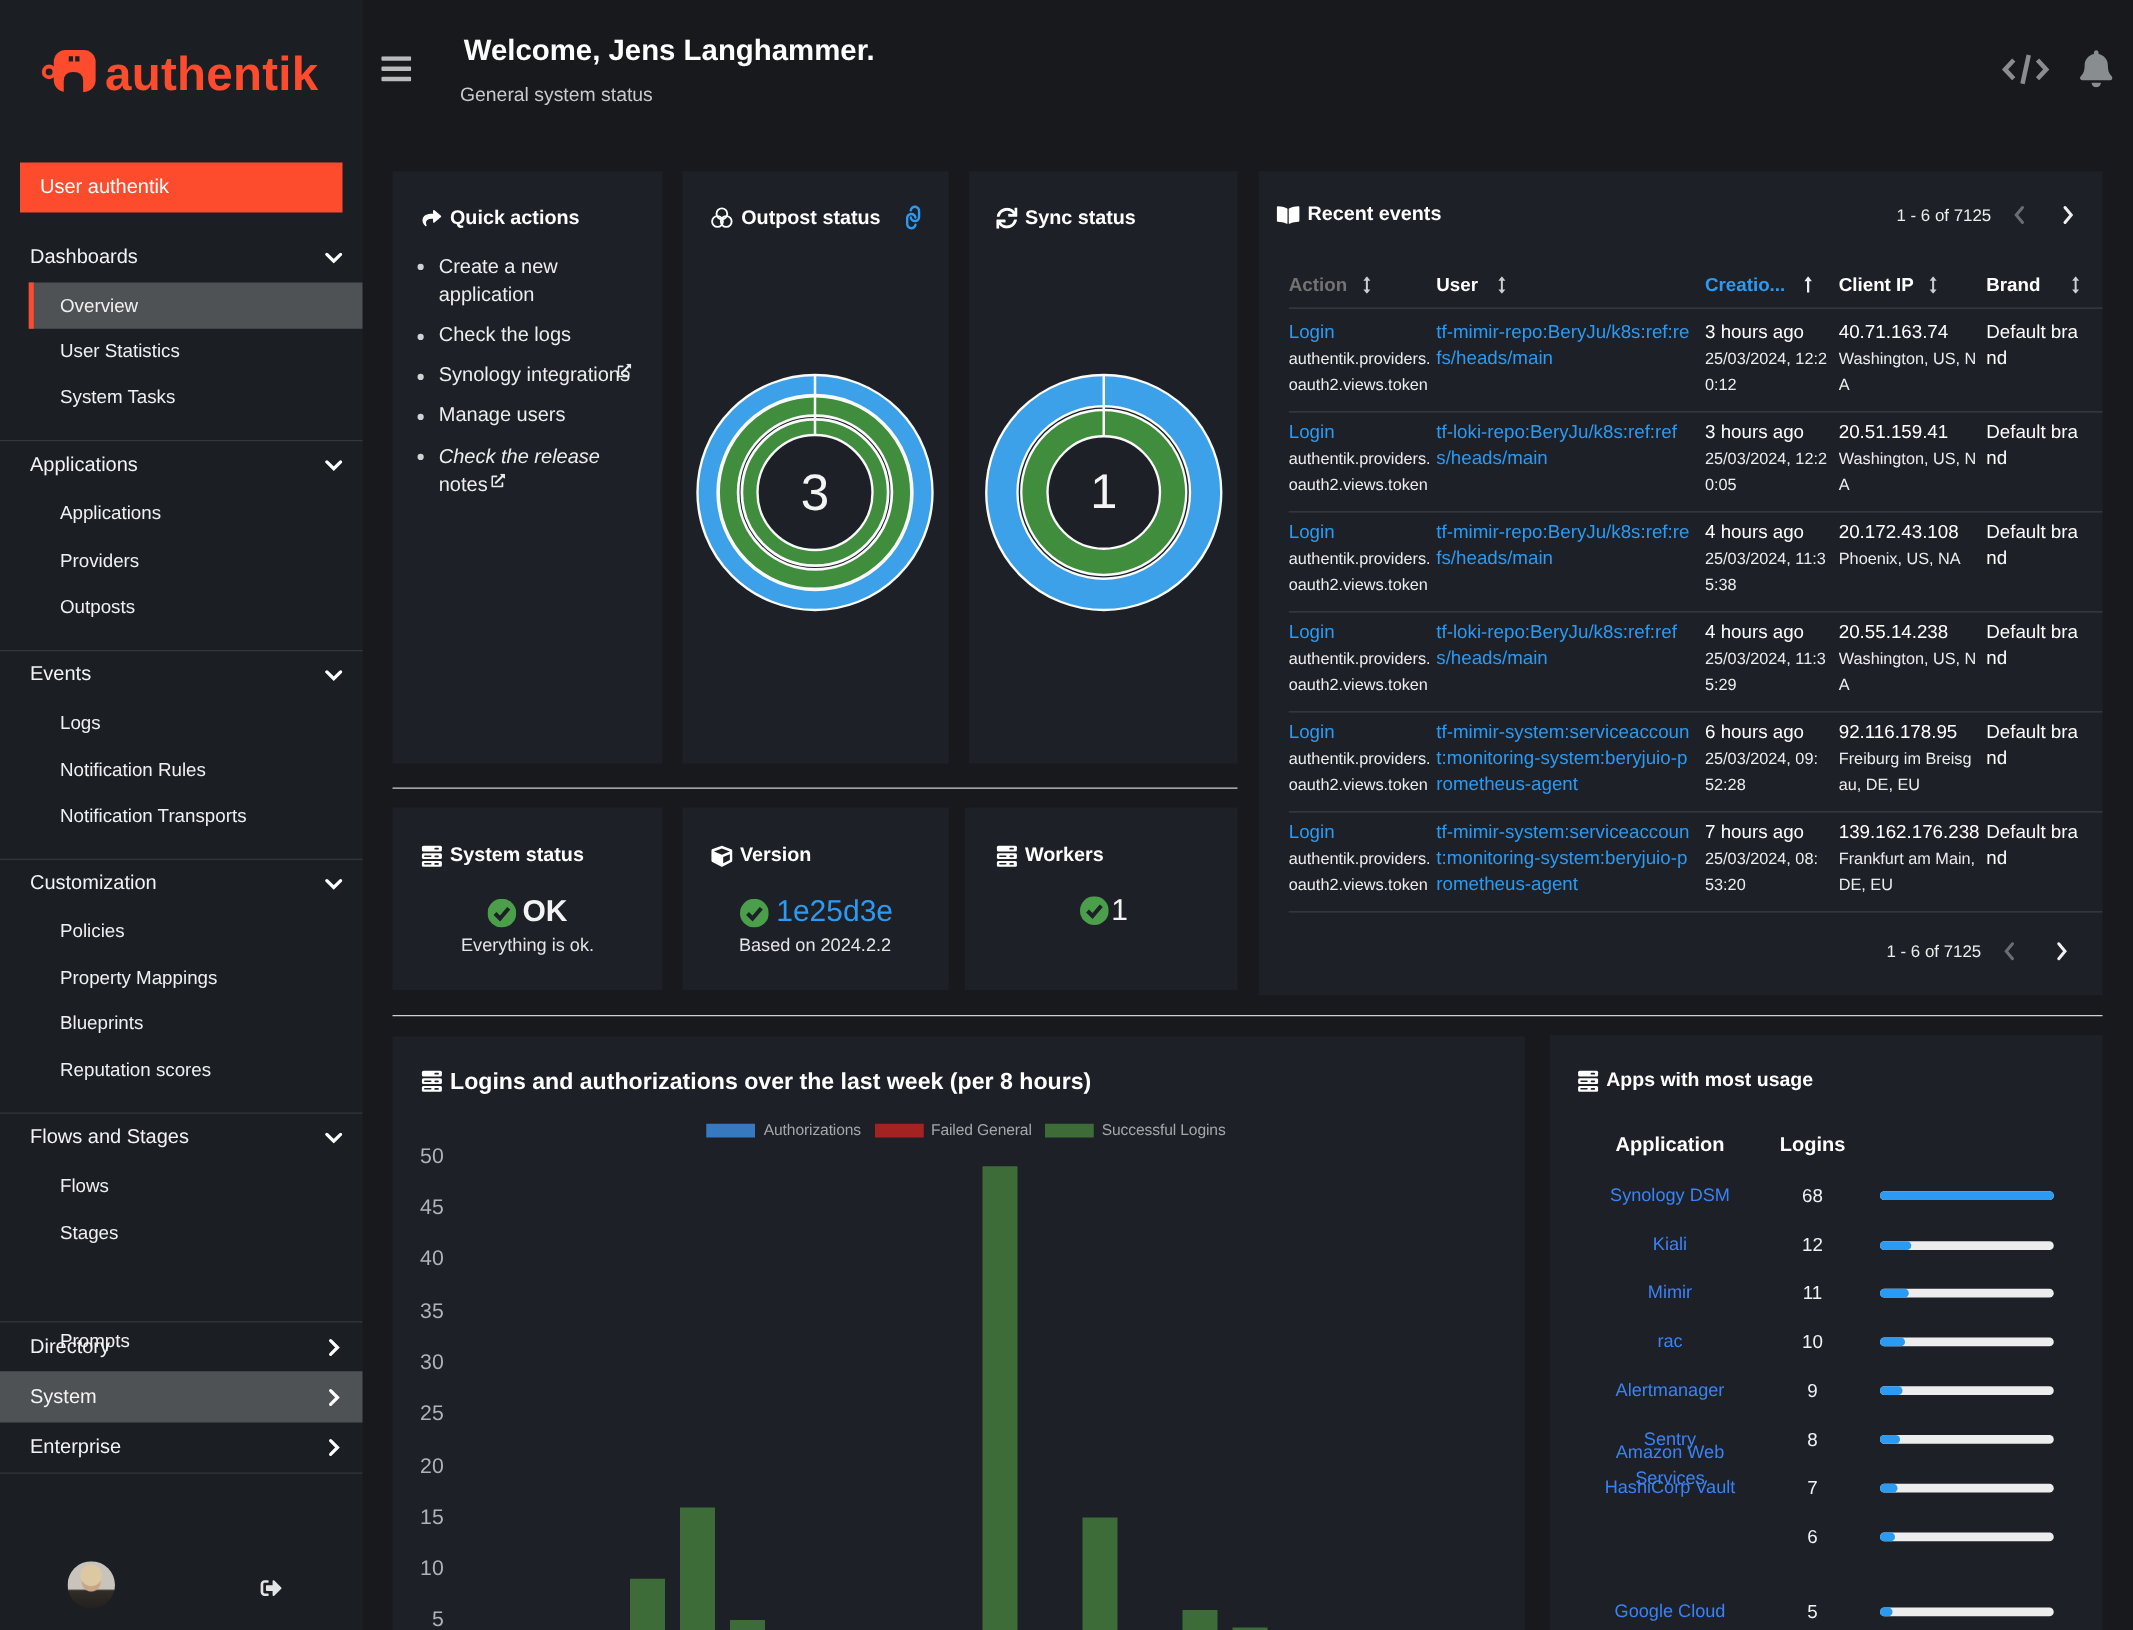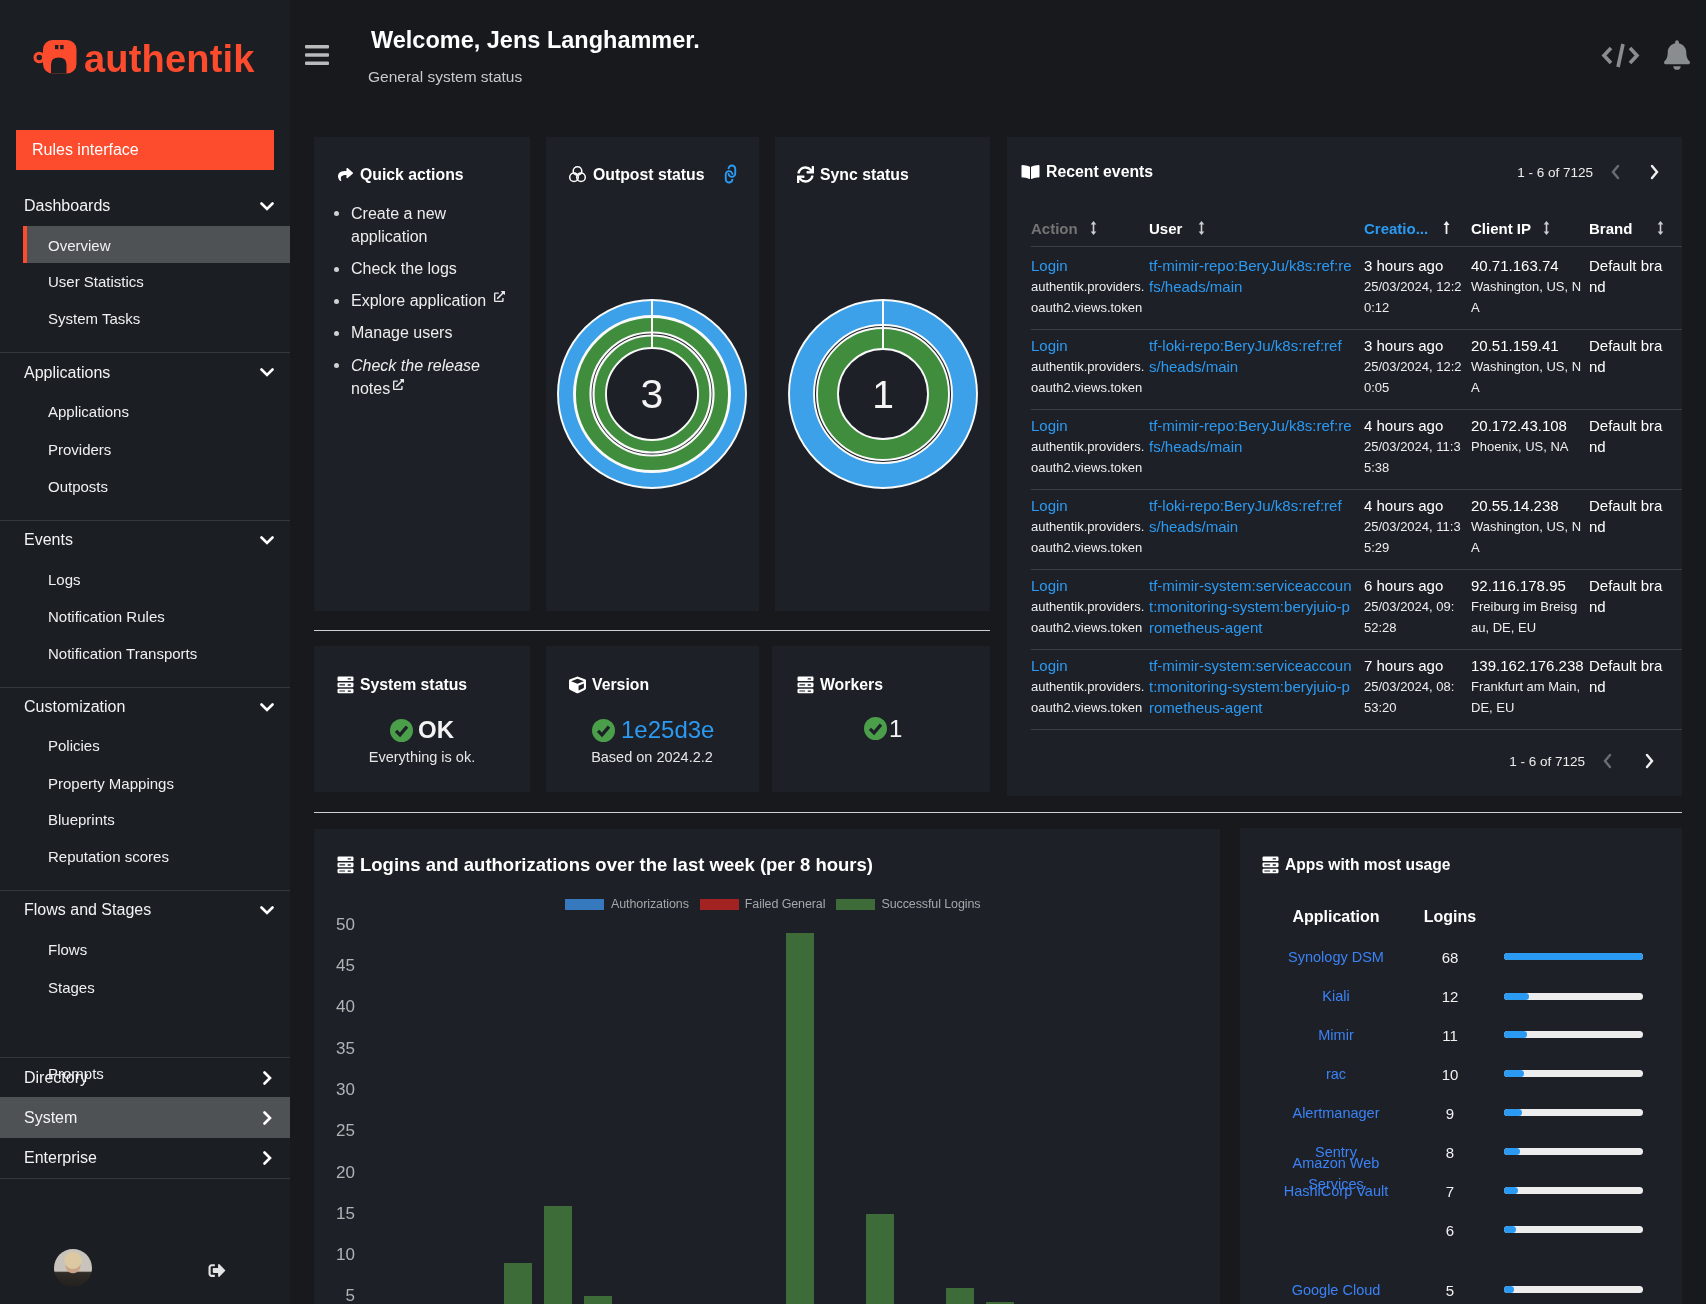--- a/index.html
+++ b/index.html
@@ -43,21 +43,21 @@
   </g>
   <g fill="#1b1e23">
     <path d="M20 37.5 L20 28.5 Q20 21.5 27.75 21.5 Q35.5 21.5 35.5 28.5 L35.5 37.5 Z"></path>
     <rect x="24" y="9" width="3.4" height="4.2"></rect>
     <rect x="29.2" y="9" width="3.4" height="4.2"></rect>
   </g>
   <text x="53" y="36" font-family="Liberation Sans,sans-serif" font-weight="bold" font-size="38" fill="#fd4b2d" letter-spacing="0.2">authentik</text>
 </svg>
 
 <div class="abs" style="left:16px;top:130px;width:258px;height:40px;background:#fd4b2d;"></div>
-<div class="abs" style="left:32px;top:150px;transform:translateY(-50%);font-size:16px;color:#fff;">Rules interface</div>
+<div class="abs" style="left:32px;top:150px;transform:translateY(-50%);font-size:16px;color:#fff;">User authentik</div>
 <div class="nsec" style="top:206px;">Dashboards</div>
 <svg class="chevd" style="top:201.5px;" width="14" height="9" viewBox="0 0 14 9">
     <path d="M1.5 1.5 L7 7 L12.5 1.5" stroke="#fff" stroke-width="2.6" fill="none" stroke-linecap="round"></path>
   </svg>
 <div class="abs" style="left:23px;top:226.0px;width:267px;height:37px;background:#4f5255;border-left:4px solid #fd4b2d;"></div>
 <div class="nitem" style="top:244.5px;">Overview</div>
 <div class="nitem" style="top:281px;">User Statistics</div>
 <div class="nitem" style="top:317.5px;">System Tasks</div>
 <div class="sep" style="top:351.5px;"></div>
 <div class="nsec" style="top:372.5px;">Applications</div>
@@ -161,21 +161,21 @@
       <path fill="#fff" d="M440.65 12.57l4 82.77A247.16 247.16 0 0 0 255.83 8C134.73 8 33.91 94.92 12.29 209.82A12 12 0 0 0 24.09 224h49.05a12 12 0 0 0 11.67-9.26 175.91 175.91 0 0 1 317-56.94l-101.46-4.86a12 12 0 0 0-12.57 12v47.41a12 12 0 0 0 12 12H500a12 12 0 0 0 12-12V12a12 12 0 0 0-12-12h-47.37a12 12 0 0 0-11.98 12.57zM255.83 432a175.61 175.61 0 0 1-146-77.8l101.8 4.87a12 12 0 0 0 12.57-12v-47.4a12 12 0 0 0-12-12H12a12 12 0 0 0-12 12V500a12 12 0 0 0 12 12h47.35a12 12 0 0 0 12-12.6l-4.15-82.57A247.17 247.17 0 0 0 255.83 504c121.11 0 221.93-86.92 243.55-201.82a12 12 0 0 0-11.8-14.18h-49.05a12 12 0 0 0-11.67 9.26A175.86 175.86 0 0 1 255.83 432z"></path>
     </svg>
 <span>Sync status</span>
   </div>
 <div class="qb" style="top:211.0px;"></div>
 <div class="qa" style="top:213.5px;">Create a new</div>
 <div class="qa" style="top:236.8px;">application</div>
 <div class="qb" style="top:266.5px;"></div>
 <div class="qa" style="top:269px;">Check the logs</div>
 <div class="qb" style="top:298.5px;"></div>
-<div class="qa" style="top:301px;">Explore application</div>
+<div class="qa" style="top:301px;">Synology integrations</div>
 <svg class="abs" style="left:494px;top:291px;" width="11" height="11" viewBox="0 0 512 512">
     <path fill="#e8e9ea" d="M432 320h-32a16 16 0 0 0-16 16v112H64V128h144a16 16 0 0 0 16-16V80a16 16 0 0 0-16-16H48a48 48 0 0 0-48 48v352a48 48 0 0 0 48 48h352a48 48 0 0 0 48-48V336a16 16 0 0 0-16-16zM488 0H360c-21.37 0-32.05 25.91-17 41l35.73 35.73L135 320.37a24 24 0 0 0 0 34L157.67 377a24 24 0 0 0 34 0l243.61-243.68L471 169c15 15 41 4.5 41-17V24a24 24 0 0 0-24-24z"></path>
   </svg>
 <div class="qb" style="top:330.9px;"></div>
 <div class="qa" style="top:333.4px;">Manage users</div>
 <div class="qb" style="top:363.1px;"></div>
 <div class="qa" style="top:365.6px;font-style:italic;">Check the release</div>
 <div class="qa" style="top:389px;">notes</div>
 <svg class="abs" style="left:393px;top:379px;" width="11" height="11" viewBox="0 0 512 512">
     <path fill="#e8e9ea" d="M432 320h-32a16 16 0 0 0-16 16v112H64V128h144a16 16 0 0 0 16-16V80a16 16 0 0 0-16-16H48a48 48 0 0 0-48 48v352a48 48 0 0 0 48 48h352a48 48 0 0 0 48-48V336a16 16 0 0 0-16-16zM488 0H360c-21.37 0-32.05 25.91-17 41l35.73 35.73L135 320.37a24 24 0 0 0 0 34L157.67 377a24 24 0 0 0 34 0l243.61-243.68L471 169c15 15 41 4.5 41-17V24a24 24 0 0 0-24-24z"></path>

